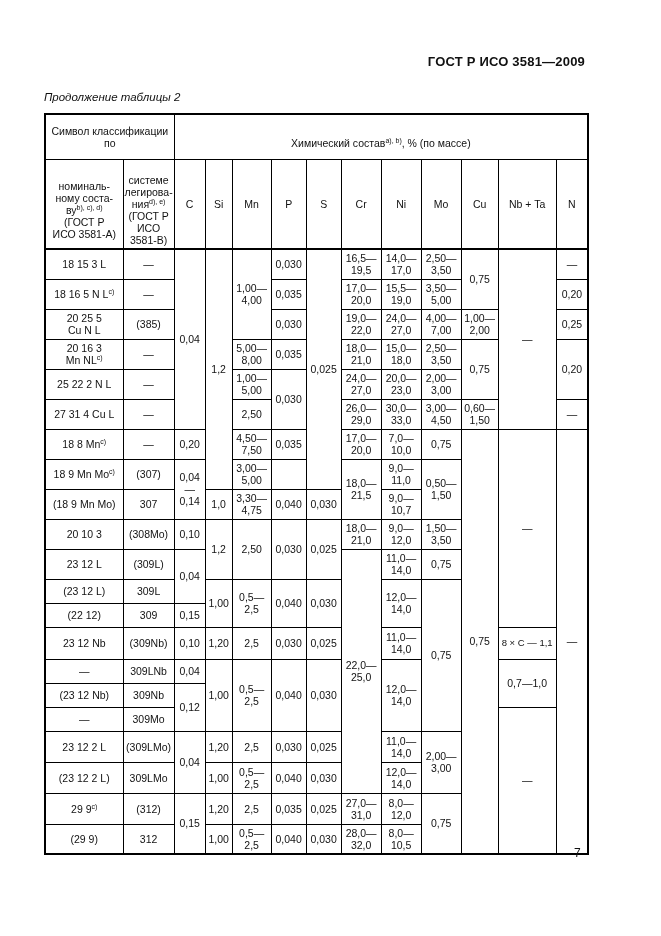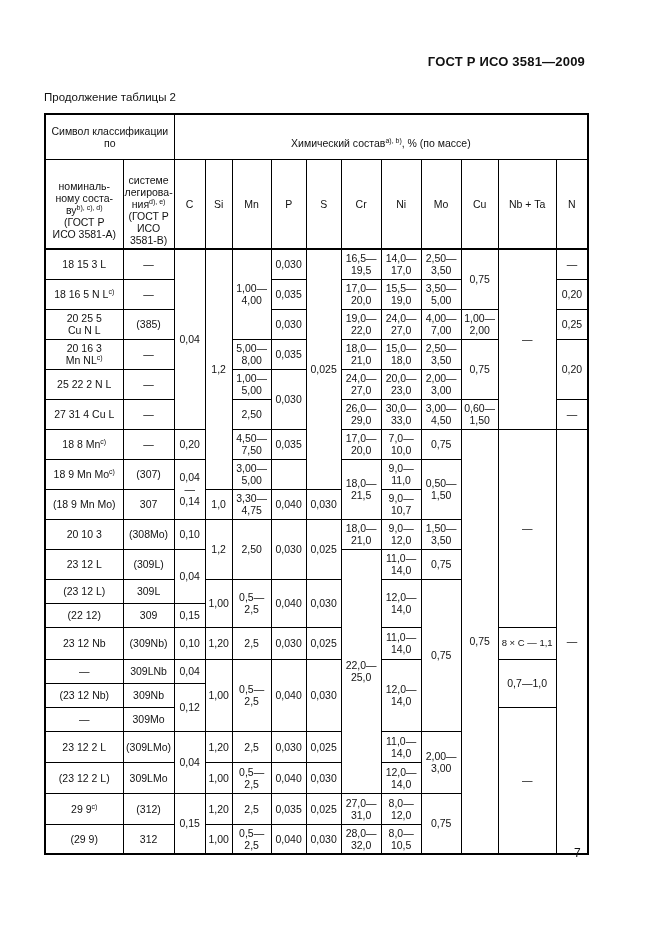--- a/index.html
+++ b/index.html
@@ -7,21 +7,21 @@
     width:661px;height:936px;background:#ffffff;position:relative;
     font-family:"Liberation Sans","DejaVu Sans",sans-serif;color:#111;
     overflow:hidden;
   }
   .doc-code{
     position:absolute;top:54px;right:76px;
     font-size:13px;font-weight:bold;letter-spacing:.2px;
   }
   .caption{
     position:absolute;left:44px;top:91px;
-    font-size:11.5px;
+    font-size:11.5px;font-style:italic;
   }
   table.comp{
     position:absolute;left:44px;top:113px;
     border-collapse:collapse;table-layout:fixed;
     border:2px solid #000000;
   }
   table.comp th, table.comp td{
     border:1px solid #000;
     text-align:center;vertical-align:middle;
     font-size:10.5px;line-height:12px;font-weight:normal;

